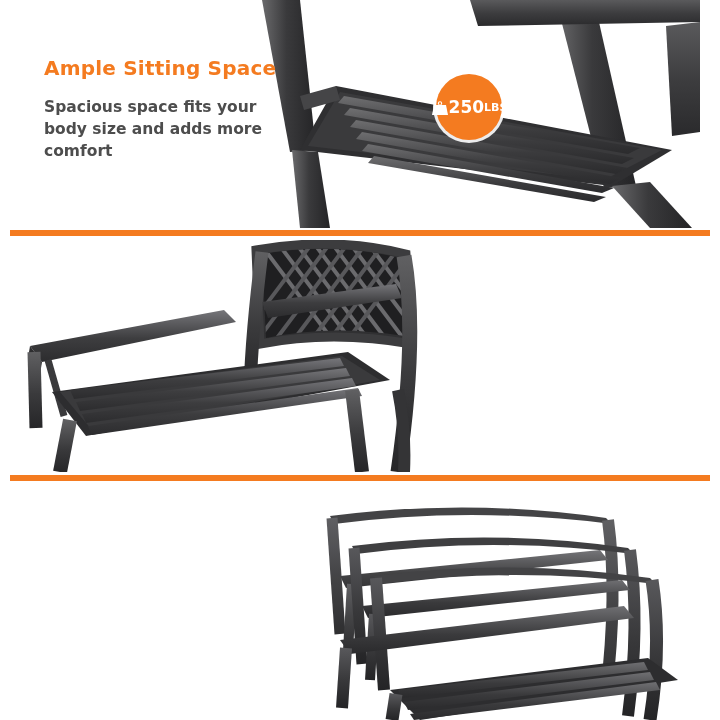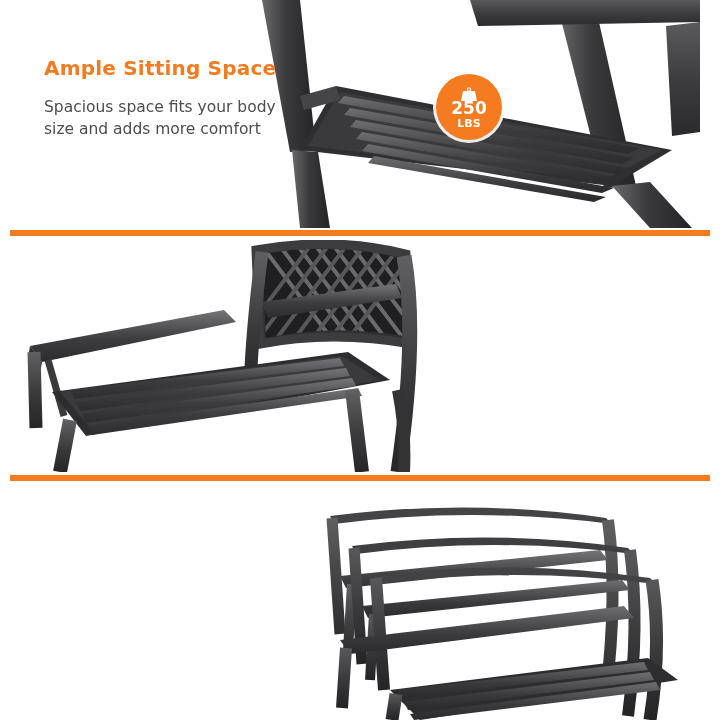--- a/index.html
+++ b/index.html
@@ -44,31 +44,31 @@
     letter-spacing: .2px;
     white-space: nowrap;
   }
   .body-text {
     color: #4d4d4d;
     font-size: 15.5px;
     line-height: 1.42;
   }
 
   .tb-1 { left: 44px; top: 56px; width: 250px; }
-  .tb-1 .body-text { margin-top: 16px; }
+  .tb-1 .body-text { margin-top: 16px; font-weight: bold; }
 
   
   .badge {
     position: absolute;
     left: 436px; top: 74px;
     width: 66px; height: 66px;
     border-radius: 50%;
     background: #f47b20;
     display: flex;
-    flex-direction: column;
+    flex-direction: row;
     align-items: center;
     justify-content: center;
     color: #ffffff;
     box-shadow: 0 0 0 3px rgba(255,255,255,.9);
   }
   .badge .weight-icon { margin-bottom: -2px; }
   .badge .badge-num {
     font-size: 17px; font-weight: bold; line-height: 1;
   }
   .badge .badge-unit {

